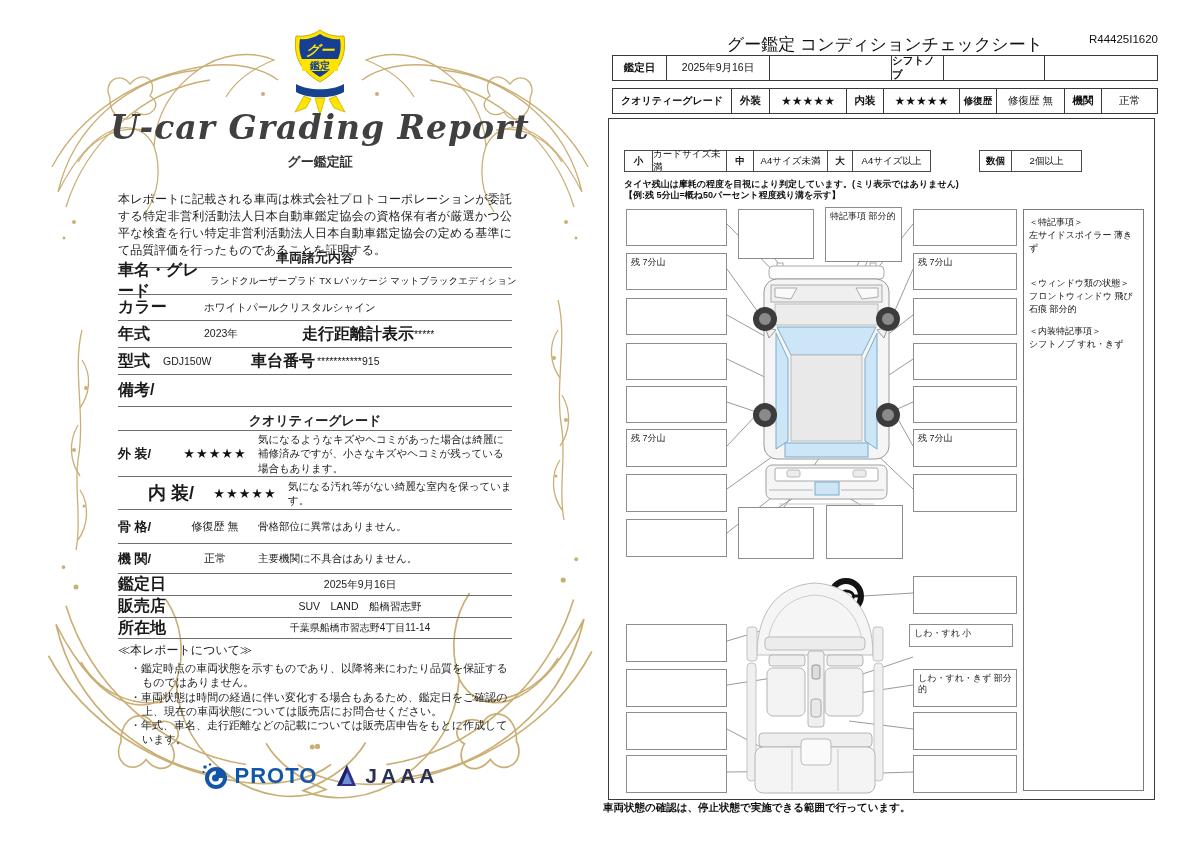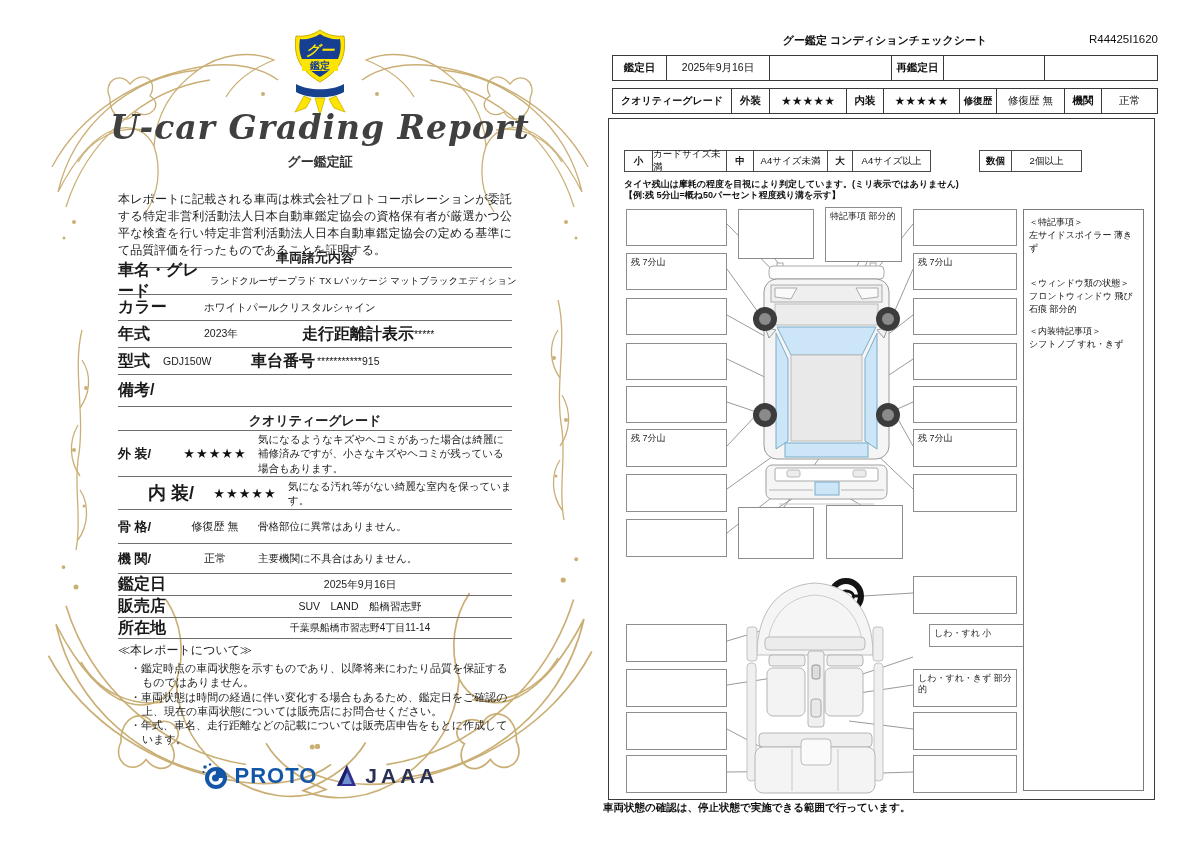--- a/index.html
+++ b/index.html
@@ -35,21 +35,21 @@
   .about{position:absolute;left:78px;top:642px;width:400px;font-family:"Liberation Serif","DejaVu Serif",serif;color:#1d1d1d;}
   .about-h{font-size:12px;margin-bottom:2px;}
   .about ul{margin:0;padding:0;list-style:none;}
   .about li{font-size:11px;line-height:1.3;padding-left:24px;text-indent:-12px;}
   .about li::before{content:"\30FB";}
   .logos{position:absolute;left:20px;top:762px;width:520px;display:flex;align-items:center;justify-content:center;gap:16px;}
   .proto-text{font-size:22px;font-weight:bold;color:#1356a8;letter-spacing:1px;}
   .jaaa-text{font-size:21px;font-weight:bold;color:#283055;letter-spacing:4px;}
   
   .page-right{position:absolute;left:600px;top:0;width:600px;height:848px;font-family:"Liberation Sans","DejaVu Sans",sans-serif;}
-  .rp-title{position:absolute;left:12px;top:33px;width:546px;text-align:center;font-size:11px;font-weight:bold;color:#111;}
+  .rp-title{position:absolute;left:12px;top:33px;width:546px;text-align:center;font-size:17px;font-weight:normal;color:#111;}
   .rp-ref{position:absolute;top:33px;right:42px;font-size:11.5px;color:#111;}
   .t{position:absolute;display:flex;border:1.4px solid #3a3a3a;box-sizing:border-box;background:#fff;}
   .t .c{border-left:1px solid #3a3a3a;display:flex;align-items:center;justify-content:center;font-size:10.5px;color:#111;box-sizing:border-box;height:100%;}
   .t .c:first-child{border-left:none;}
   .t .c.b{font-weight:bold;}
   .cond{position:absolute;left:8px;top:118px;width:547px;height:682px;border:1.4px solid #3a3a3a;box-sizing:border-box;background:#fff;}
   .cond-h{position:absolute;left:0;top:0;width:100%;height:23px;border-bottom:1px solid #3a3a3a;display:flex;align-items:center;justify-content:center;font-size:11.5px;font-weight:bold;box-sizing:border-box;}
   .legend{top:31px;height:22px;border:1px solid #4a4a4a;}
   .legend .c{font-size:9.5px;border-left:1px solid #4a4a4a;}
   .tire-note{position:absolute;left:15px;width:380px;font-size:9px;font-weight:bold;color:#111;line-height:1.25;}
@@ -213,21 +213,21 @@
 
 <div class="page-right">
 
   <div class="rp-title">グー鑑定  コンディションチェックシート</div>
   <div class="rp-ref">R44425I1620</div>
 
   <div class="t" style="left:12px;top:55px;width:546px;height:26px;">
     <div class="c b" style="width:53px;">鑑定日</div>
     <div class="c" style="width:103px;">2025年9月16日</div>
     <div class="c" style="width:122px;"></div>
-    <div class="c b" style="width:52px;">再鑑定日</div>
+    <div class="c b" style="width:52px;">シフトノブ</div>
     <div class="c" style="width:101px;"></div>
     <div class="c" style="width:113px;"></div>
   </div>
 
   <div class="t" style="left:12px;top:88px;width:546px;height:26px;">
     <div class="c b" style="width:118px;font-size:10px;">クオリティーグレード</div>
     <div class="c b" style="width:38px;">外装</div>
     <div class="c b" style="width:77px;font-size:12px;">★★★★★</div>
     <div class="c b" style="width:37px;">内装</div>
     <div class="c b" style="width:76px;font-size:12px;">★★★★★</div>
@@ -380,21 +380,21 @@
     <div class="cbox" style="left:304px;top:224px;width:104px;height:37px;"></div>
     <div class="cbox" style="left:304px;top:267px;width:104px;height:37px;"></div>
     <div class="cbox" style="left:304px;top:310px;width:104px;height:38px;">残 7分山</div>
     <div class="cbox" style="left:304px;top:355px;width:104px;height:38px;"></div>
 
     <div class="cbox" style="left:304px;top:457px;width:104px;height:38px;"></div>
     <div class="cbox" style="left:17px;top:505px;width:101px;height:38px;"></div>
     <div class="cbox" style="left:17px;top:550px;width:101px;height:38px;"></div>
     <div class="cbox" style="left:17px;top:593px;width:101px;height:38px;"></div>
     <div class="cbox" style="left:17px;top:636px;width:101px;height:38px;"></div>
-    <div class="cbox" style="left:320px;top:505px;width:104px;height:23px;">しわ・すれ 小</div>
+    <div class="cbox" style="left:300px;top:505px;width:104px;height:23px;">しわ・すれ 小</div>
     <div class="cbox" style="left:304px;top:550px;width:104px;height:38px;">しわ・すれ・きず 部分的</div>
     <div class="cbox" style="left:304px;top:593px;width:104px;height:38px;"></div>
     <div class="cbox" style="left:304px;top:636px;width:104px;height:38px;"></div>
 
     <div class="notes">
       <div>＜特記事項＞</div>
       <div>左サイドスポイラー 薄きず</div>
       <div class="gap"></div>
       <div>＜ウィンドウ類の状態＞</div>
       <div>フロントウィンドウ 飛び石痕 部分的</div>

